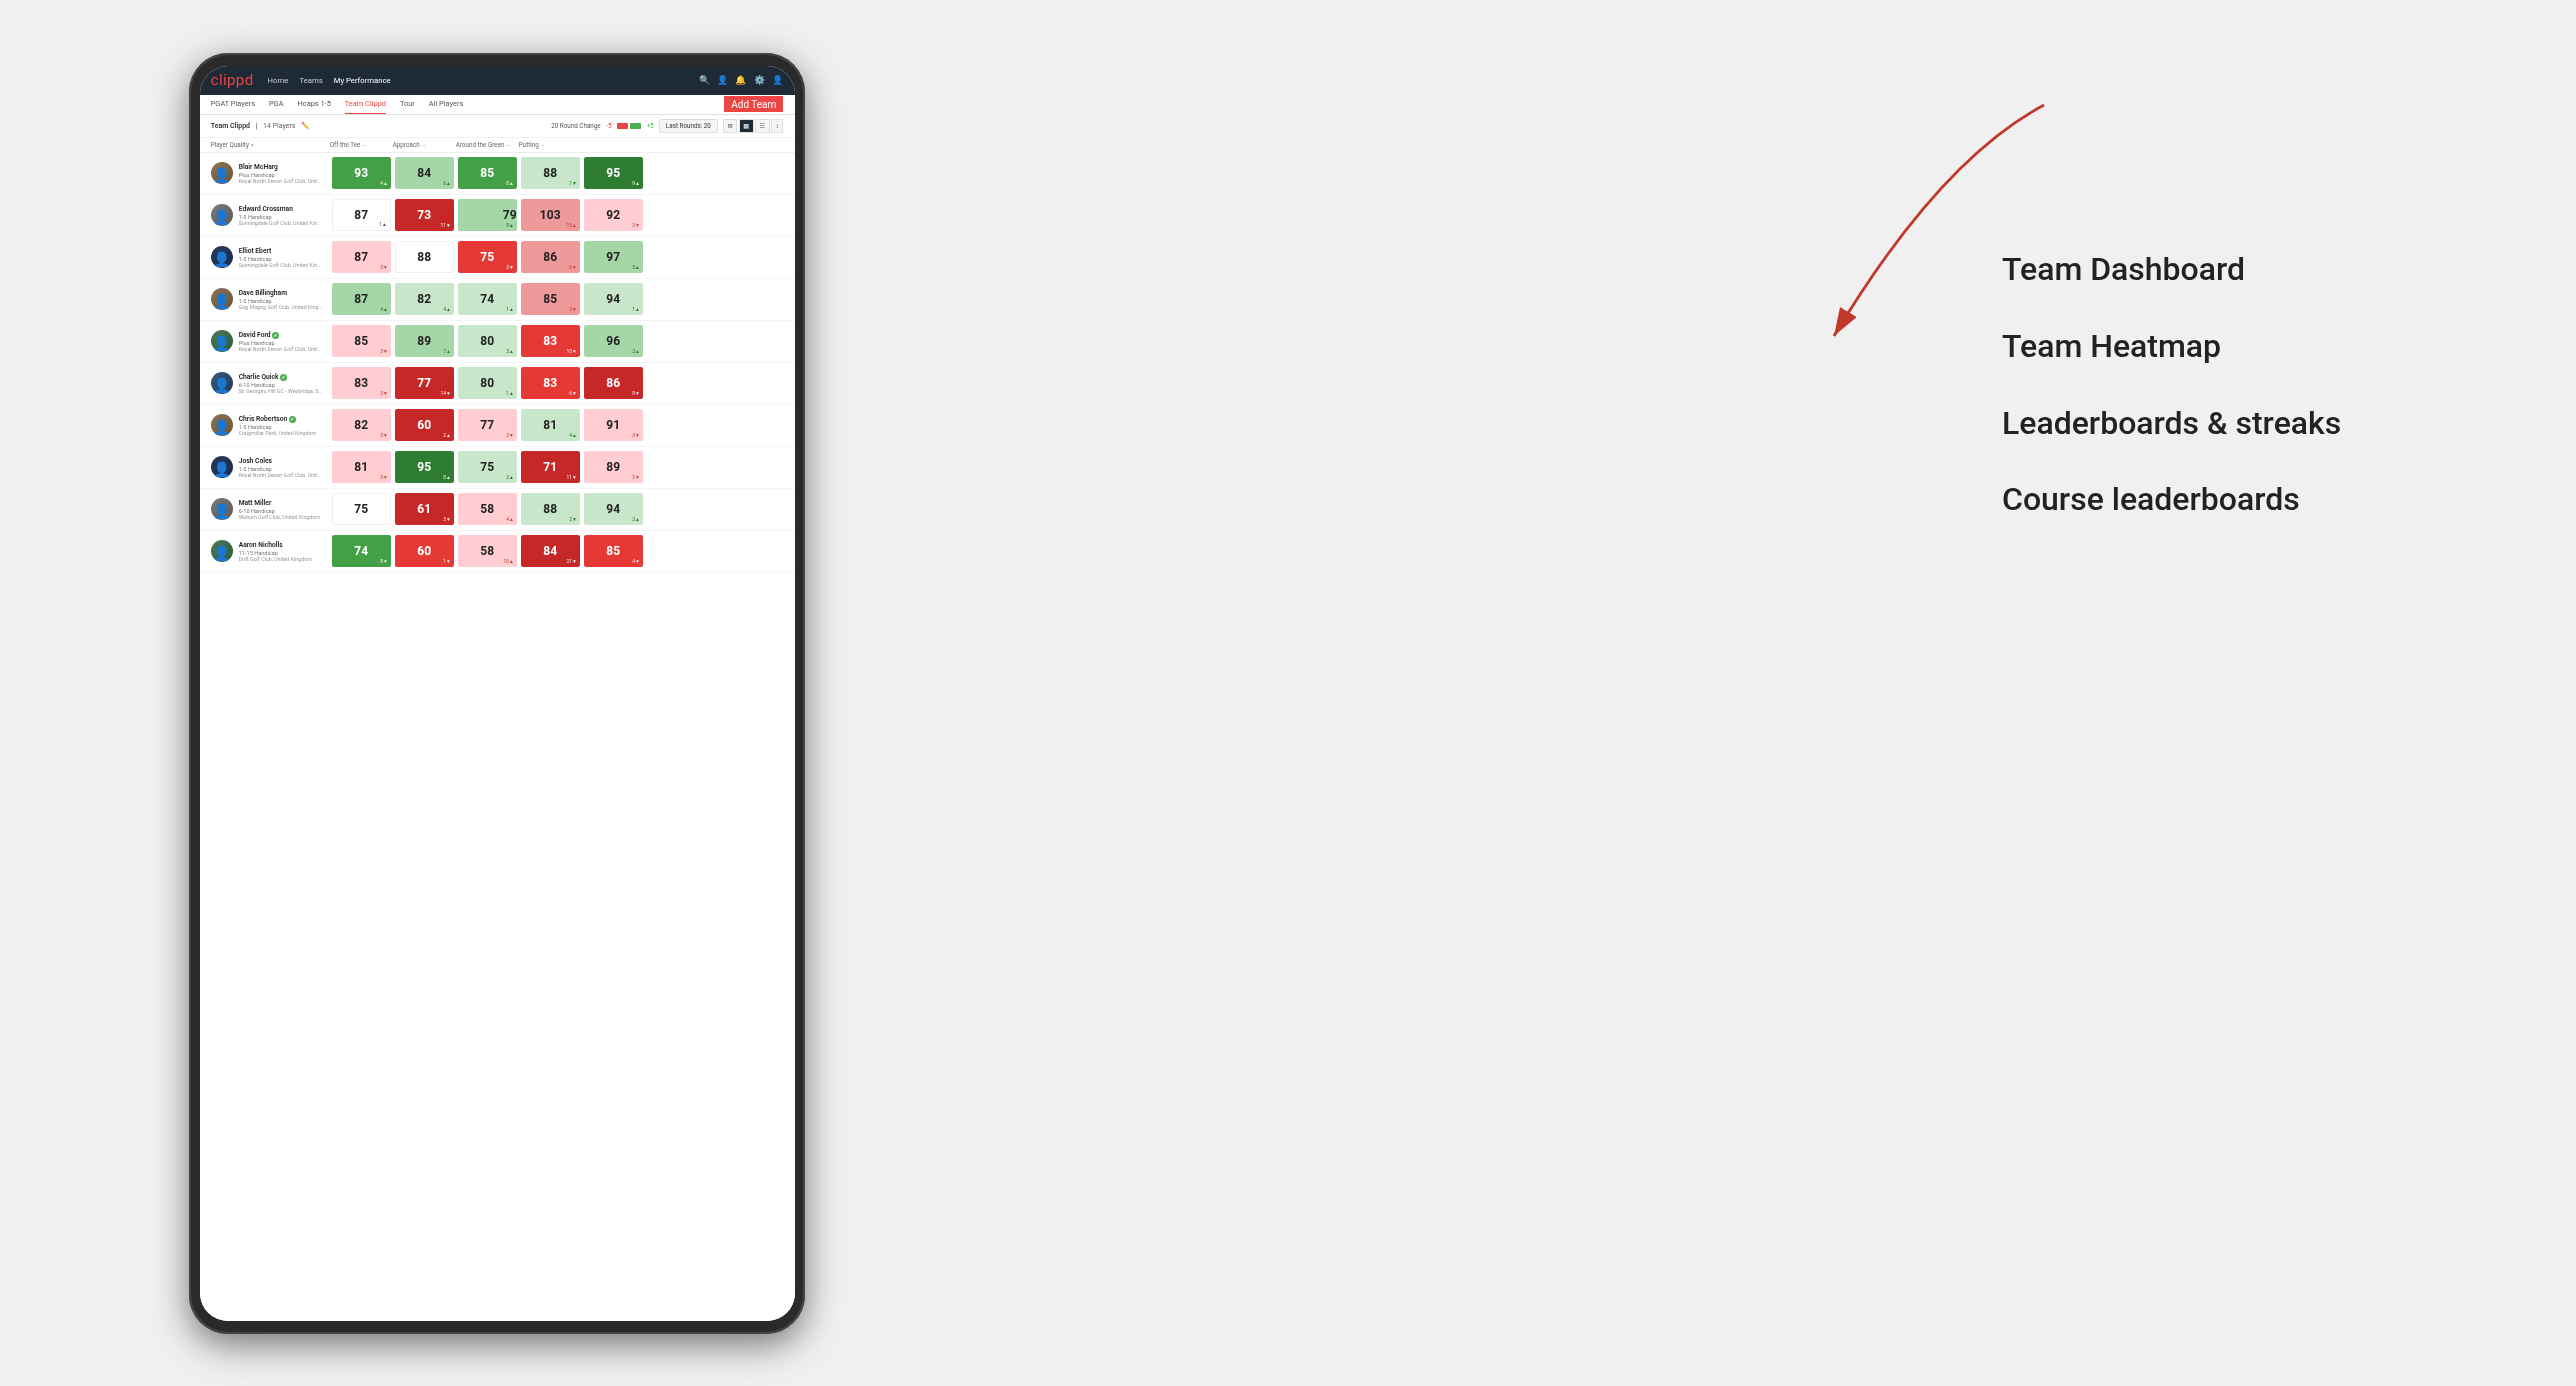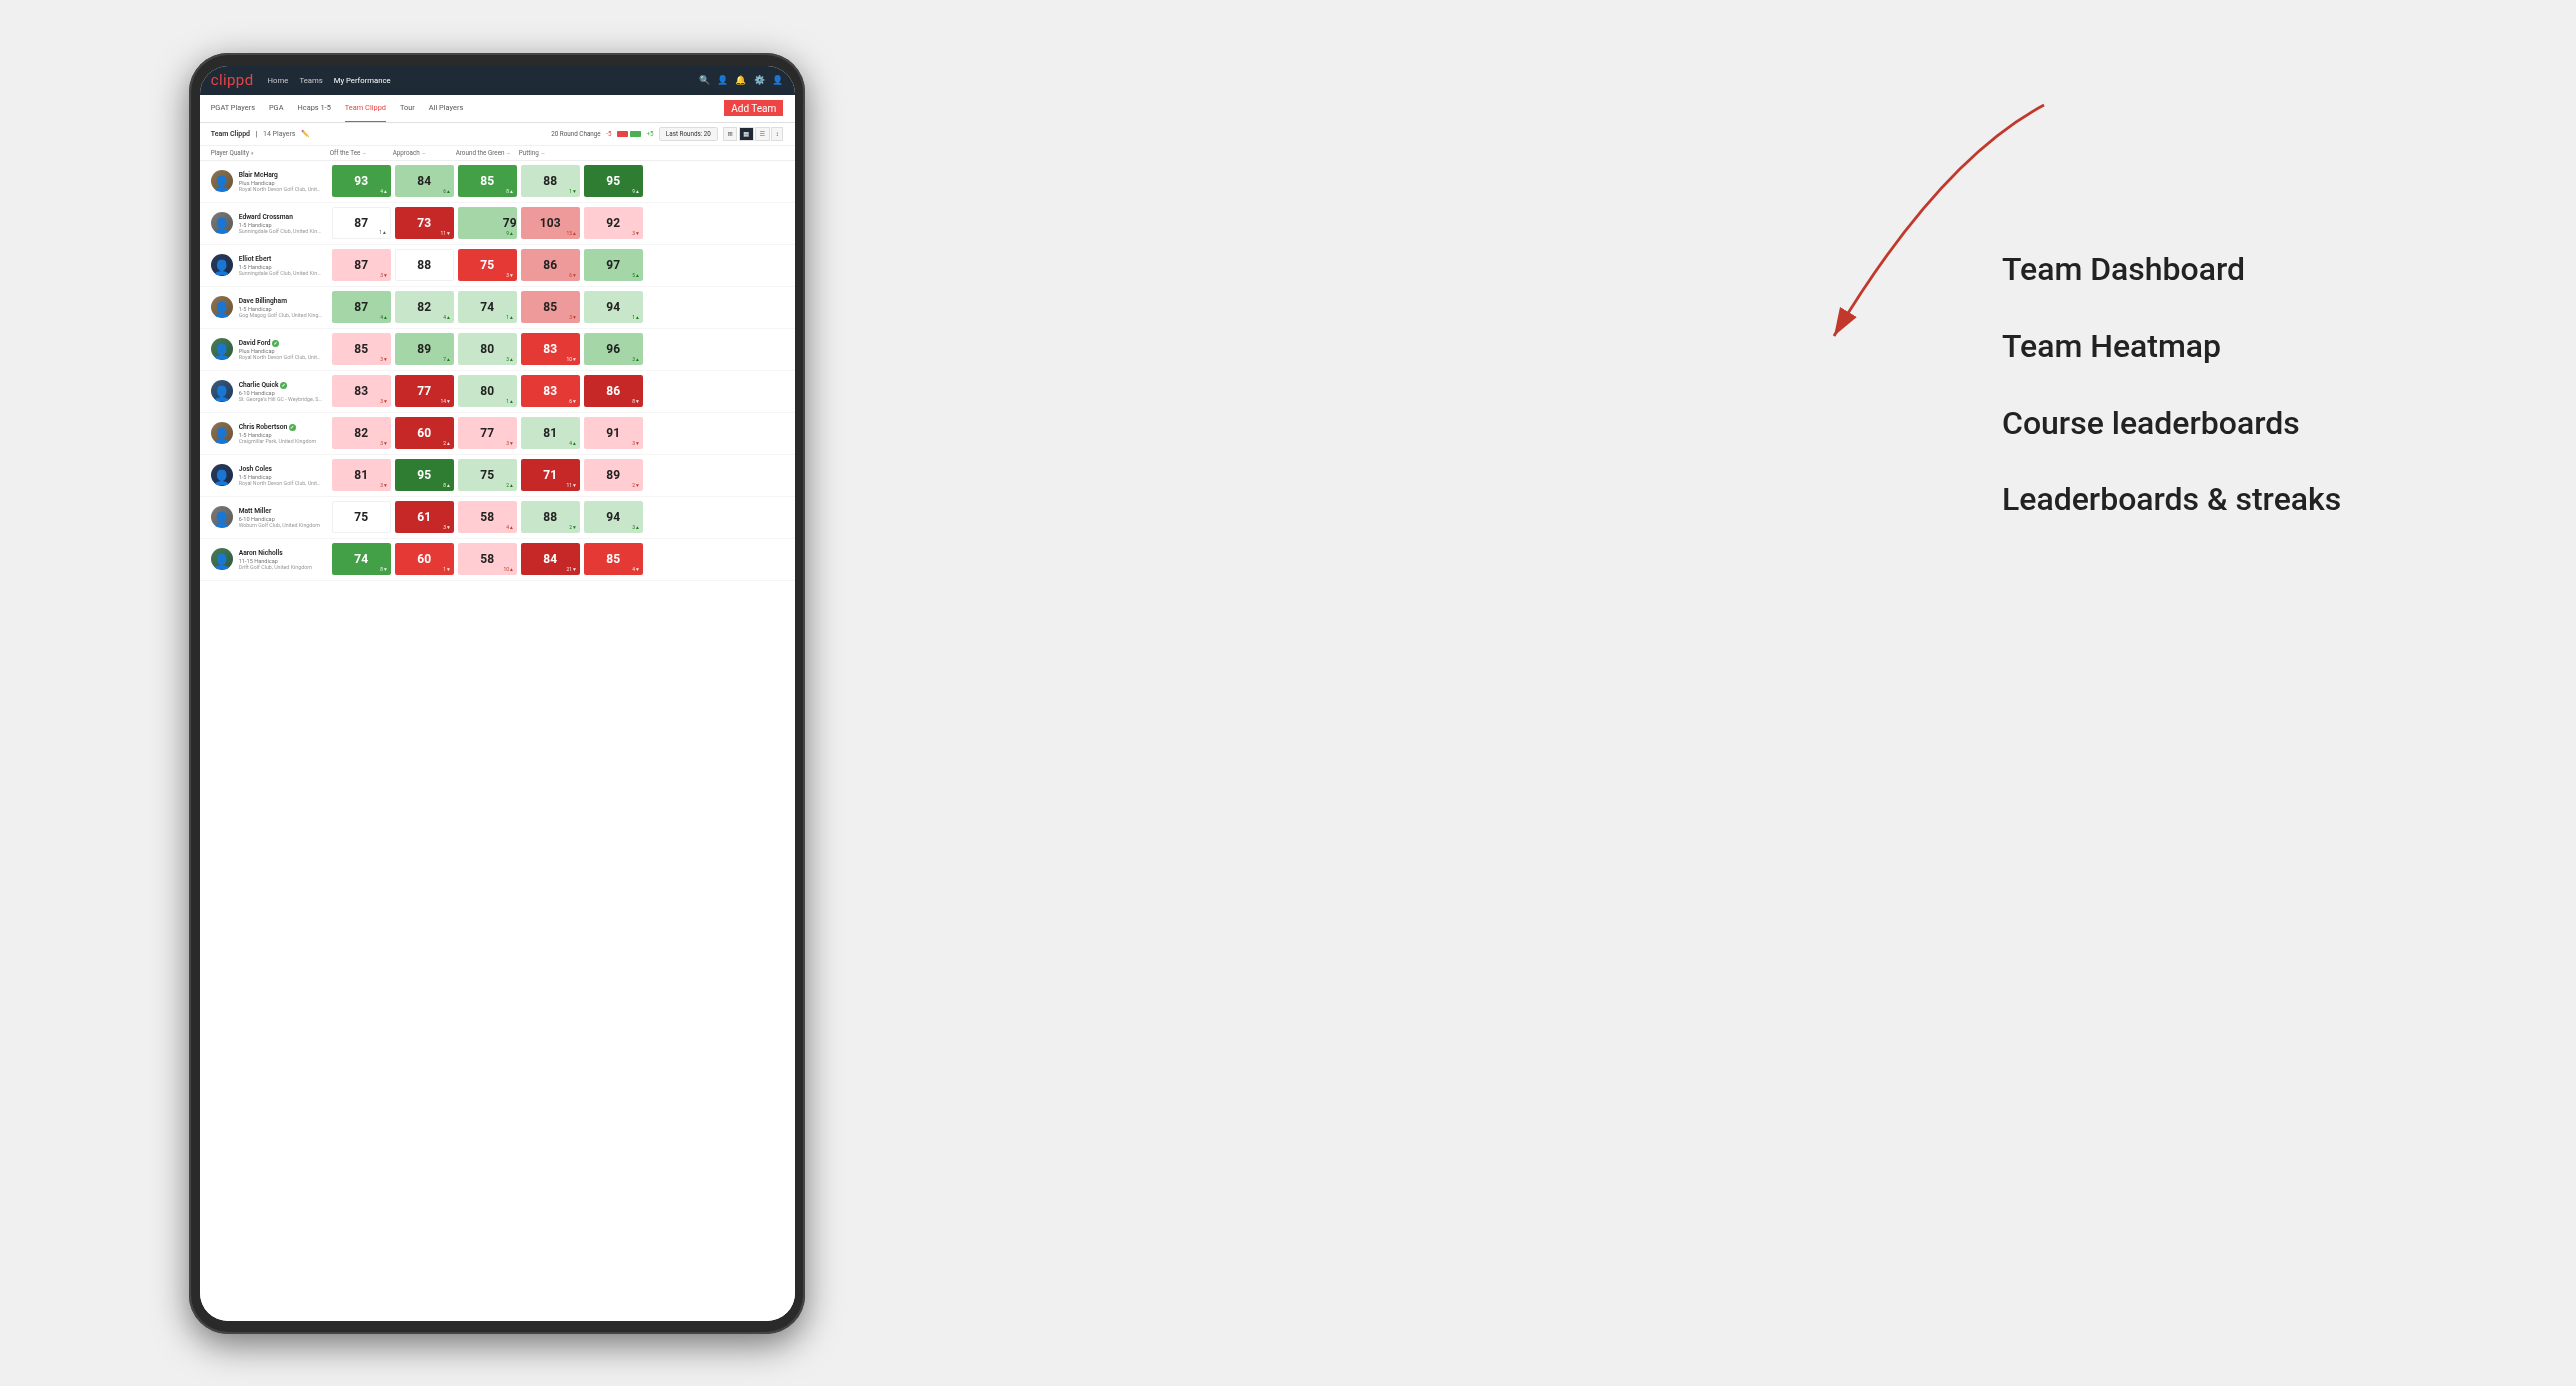--- a/index.html
+++ b/index.html
@@ -80,21 +80,21 @@
     .nav-icon {
       color: #ccc;
       font-size: 9px;
       cursor: pointer;
     }
 
     
     .sub-nav {
       background: #fff;
       border-bottom: 0.7px solid #e0e0e0;
-      height: 28px;
+      height: 20px;
       display: flex;
       align-items: center;
       padding: 0 11.2px;
       gap: 14px;
     }
     .sub-nav-link {
       font-size: 7.4px;
       color: #555;
       cursor: pointer;
       height: 100%;
@@ -737,22 +737,22 @@
           </div>
 
       </div>
     </div>
   </div>
 
   <div class="right-annotations">
     <div class="dashboard-list" id="dashboard-list">
     <div class="dashboard-list-item">Team Dashboard</div>
         <div class="dashboard-list-item">Team Heatmap</div>
+        <div class="dashboard-list-item">Leaderboards &amp; streaks</div>
         <div class="dashboard-list-item">Course leaderboards</div>
-        <div class="dashboard-list-item">Leaderboards &amp; streaks</div>
       </div>
   </div>
 
   <svg class="arrow-svg" width="350" height="280" viewBox="0 0 500 400">
     <defs>
       <marker id="arrowhead" markerWidth="10" markerHeight="7" refX="10" refY="3.5" orient="auto">
         <polygon points="0 0, 10 3.5, 0 7" fill="#c0392b"></polygon>
       </marker>
     </defs>
     <path d="M 450,20 Q 300,100 150,350" stroke="#c0392b" stroke-width="4" fill="none" marker-end="url(#arrowhead)"></path>

